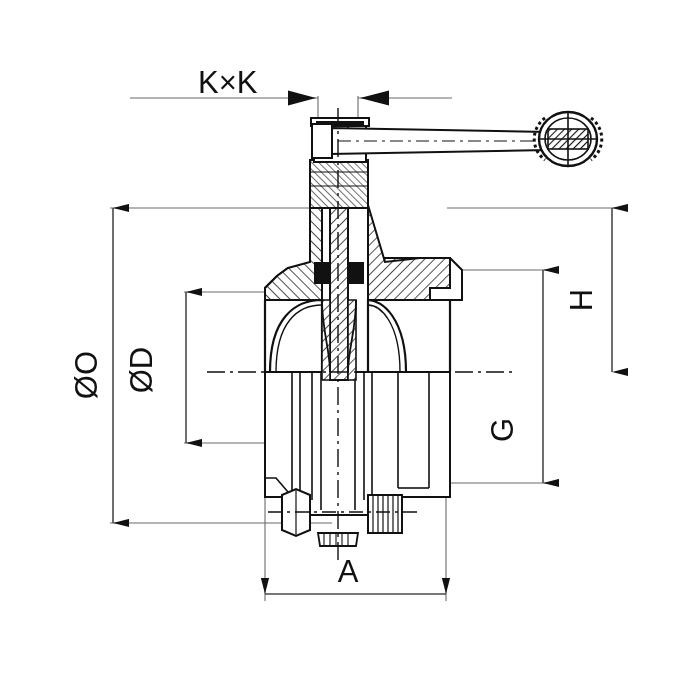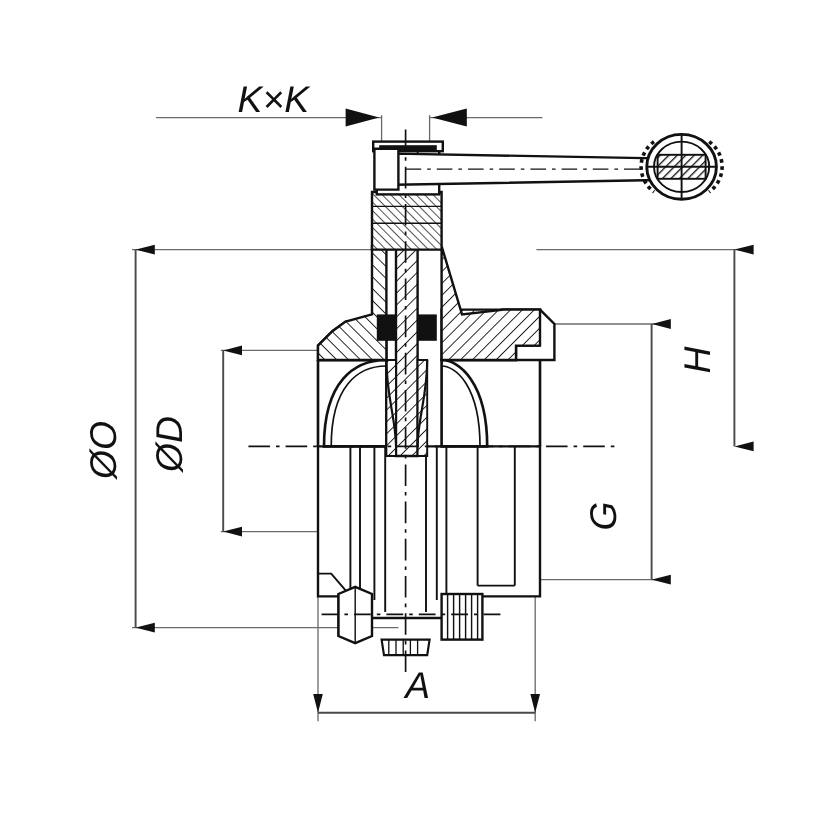--- a/index.html
+++ b/index.html
@@ -1,18 +1,18 @@
 <!DOCTYPE html>
 <html><head>
 <meta charset="utf-8">
 <style>
   html,body{margin:0;padding:0;background:#ffffff;}
   body{width:700px;height:700px;overflow:hidden;
        font-family:"Liberation Sans", sans-serif;}
-  #stage{position:relative;width:700px;height:700px;background:#fff;font-style:italic;}
+  #stage{position:relative;width:700px;height:700px;background:#fff;}
   svg{display:block;}
   .dimtext{font-family:"Liberation Sans", sans-serif;font-size:31px;fill:#111;}
 </style>
 </head>
 <body>
 
 <div id="stage">
 <svg width="700" height="700" viewBox="0 0 700 700" shape-rendering="geometricPrecision">
 
   <defs>

